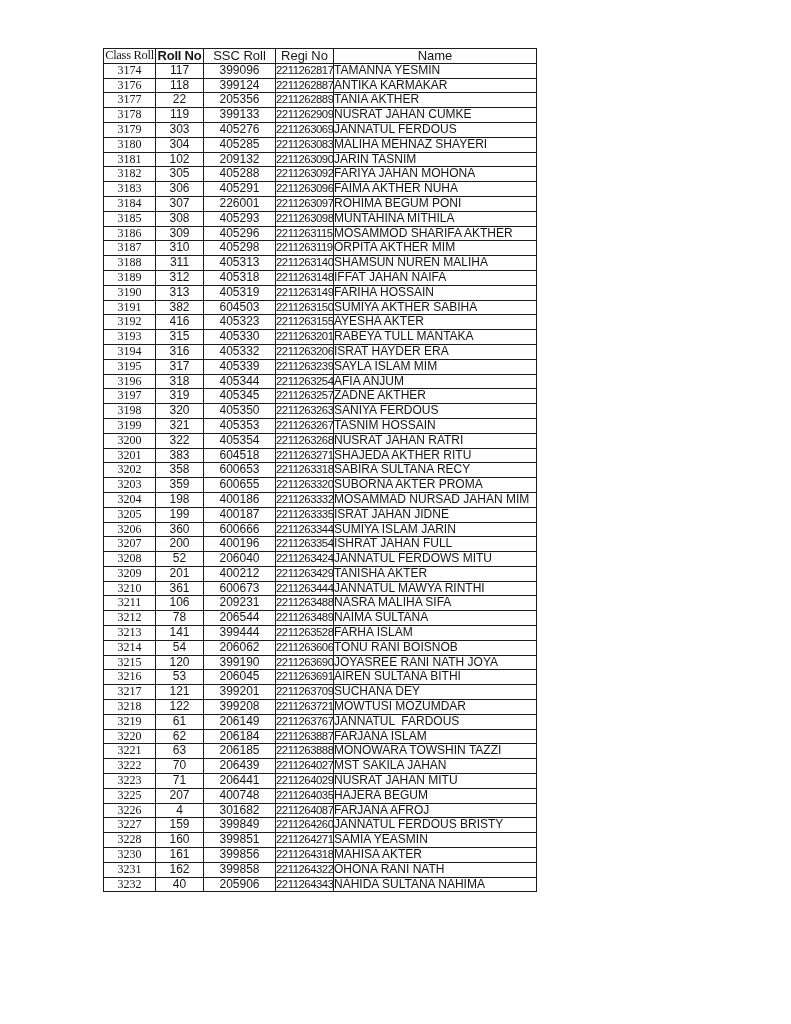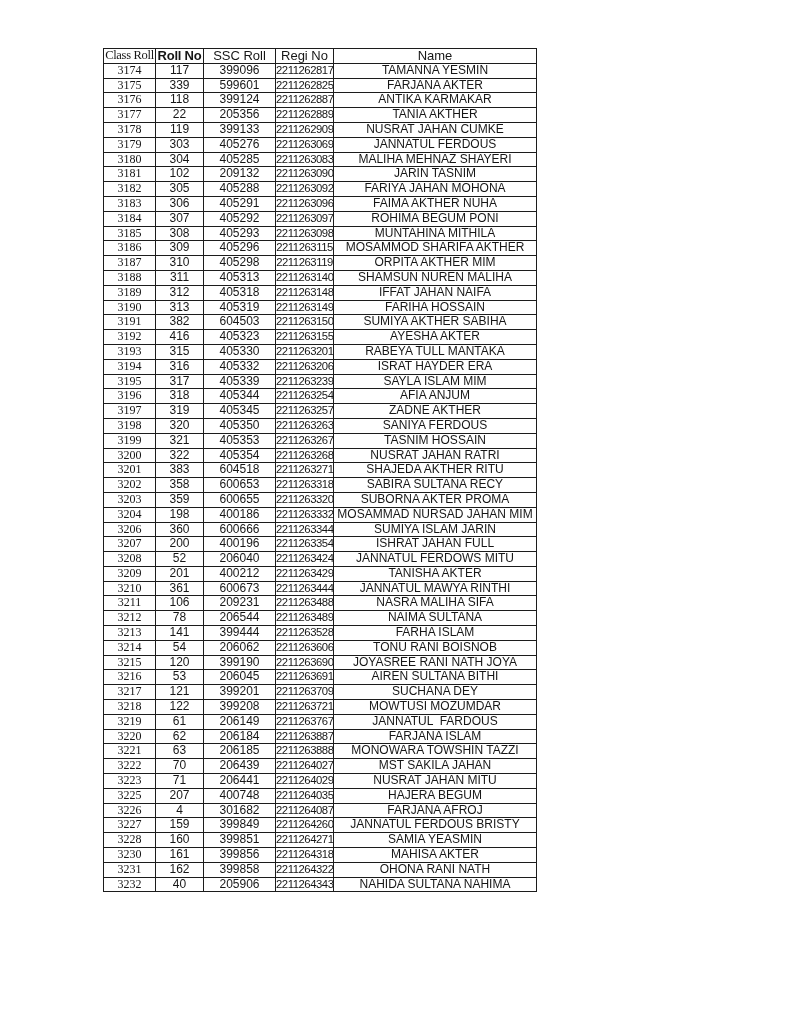--- a/index.html
+++ b/index.html
@@ -33,22 +33,22 @@
   col.w3{width:58px}
   col.w4{width:203px}
   
   th{font-weight:normal;font-size:13px;text-align:center;}
   th.h0{font-family:"Liberation Serif",serif;font-size:12.5px;letter-spacing:-0.3px;}
   th.h1{font-weight:bold;font-size:13px;letter-spacing:-0.2px;}
   
   td.c0{font-family:"Liberation Serif",serif;font-size:12px;text-align:center;}
   td.c1{font-size:12px;text-align:center;}
   td.c2{font-size:12px;text-align:center;}
-  td.c3{font-size:11.3px;text-align:center;letter-spacing:-0.45px;}
-  td.c4{font-size:12px;text-align:center;padding-left:2.5px;}
+  td.c3{font-size:11.3px;text-align:left;letter-spacing:-0.45px;}
+  td.c4{font-size:12px;text-align:left;padding-left:2.5px;}
   
   td.name-overflow{border-right:none;overflow:visible;}
   td.name-boxed{position:relative;}
   td.name-boxed::after{
     content:"";
     position:absolute;
     left:-1px;top:-1.5px;bottom:-1.5px;right:-3.5px;
     border:1.5px solid #1c1c1c;
     pointer-events:none;
   }
@@ -76,27 +76,20 @@
     </thead>
     <tbody>
         <tr>
           <td class="c0">3174</td>
           <td class="c1">117</td>
           <td class="c2">399096</td>
           <td class="c3">2211262817</td>
           <td class="c4">TAMANNA YESMIN</td>
         </tr>
         <tr>
-          <td class="c0">3175</td>
-          <td class="c1">339</td>
-          <td class="c2">599601</td>
-          <td class="c3">2211262825</td>
-          <td class="c4">FARJANA AKTER</td>
-        </tr>
-        <tr>
           <td class="c0">3176</td>
           <td class="c1">118</td>
           <td class="c2">399124</td>
           <td class="c3">2211262887</td>
           <td class="c4">ANTIKA KARMAKAR</td>
         </tr>
         <tr>
           <td class="c0">3177</td>
           <td class="c1">22</td>
           <td class="c2">205356</td>
@@ -141,21 +134,21 @@
         <tr>
           <td class="c0">3183</td>
           <td class="c1">306</td>
           <td class="c2">405291</td>
           <td class="c3">2211263096</td>
           <td class="c4">FAIMA AKTHER NUHA</td>
         </tr>
         <tr>
           <td class="c0">3184</td>
           <td class="c1">307</td>
-          <td class="c2">405292</td>
+          <td class="c2">226001</td>
           <td class="c3">2211263097</td>
           <td class="c4">ROHIMA BEGUM PONI</td>
         </tr>
         <tr>
           <td class="c0">3185</td>
           <td class="c1">308</td>
           <td class="c2">405293</td>
           <td class="c3">2211263098</td>
           <td class="c4">MUNTAHINA MITHILA</td>
         </tr>
@@ -286,20 +279,27 @@
           <td class="c4">SUBORNA AKTER PROMA</td>
         </tr>
         <tr>
           <td class="c0">3204</td>
           <td class="c1">198</td>
           <td class="c2">400186</td>
           <td class="c3">2211263332</td>
           <td class="c4 name-overflow">MOSAMMAD NURSAD JAHAN MIM</td>
         </tr>
         <tr>
+          <td class="c0">3205</td>
+          <td class="c1">199</td>
+          <td class="c2">400187</td>
+          <td class="c3">2211263335</td>
+          <td class="c4 name-boxed">ISRAT JAHAN JIDNE</td>
+        </tr>
+        <tr>
           <td class="c0">3206</td>
           <td class="c1">360</td>
           <td class="c2">600666</td>
           <td class="c3">2211263344</td>
           <td class="c4 name-boxed">SUMIYA ISLAM JARIN</td>
         </tr>
         <tr>
           <td class="c0">3207</td>
           <td class="c1">200</td>
           <td class="c2">400196</td>

